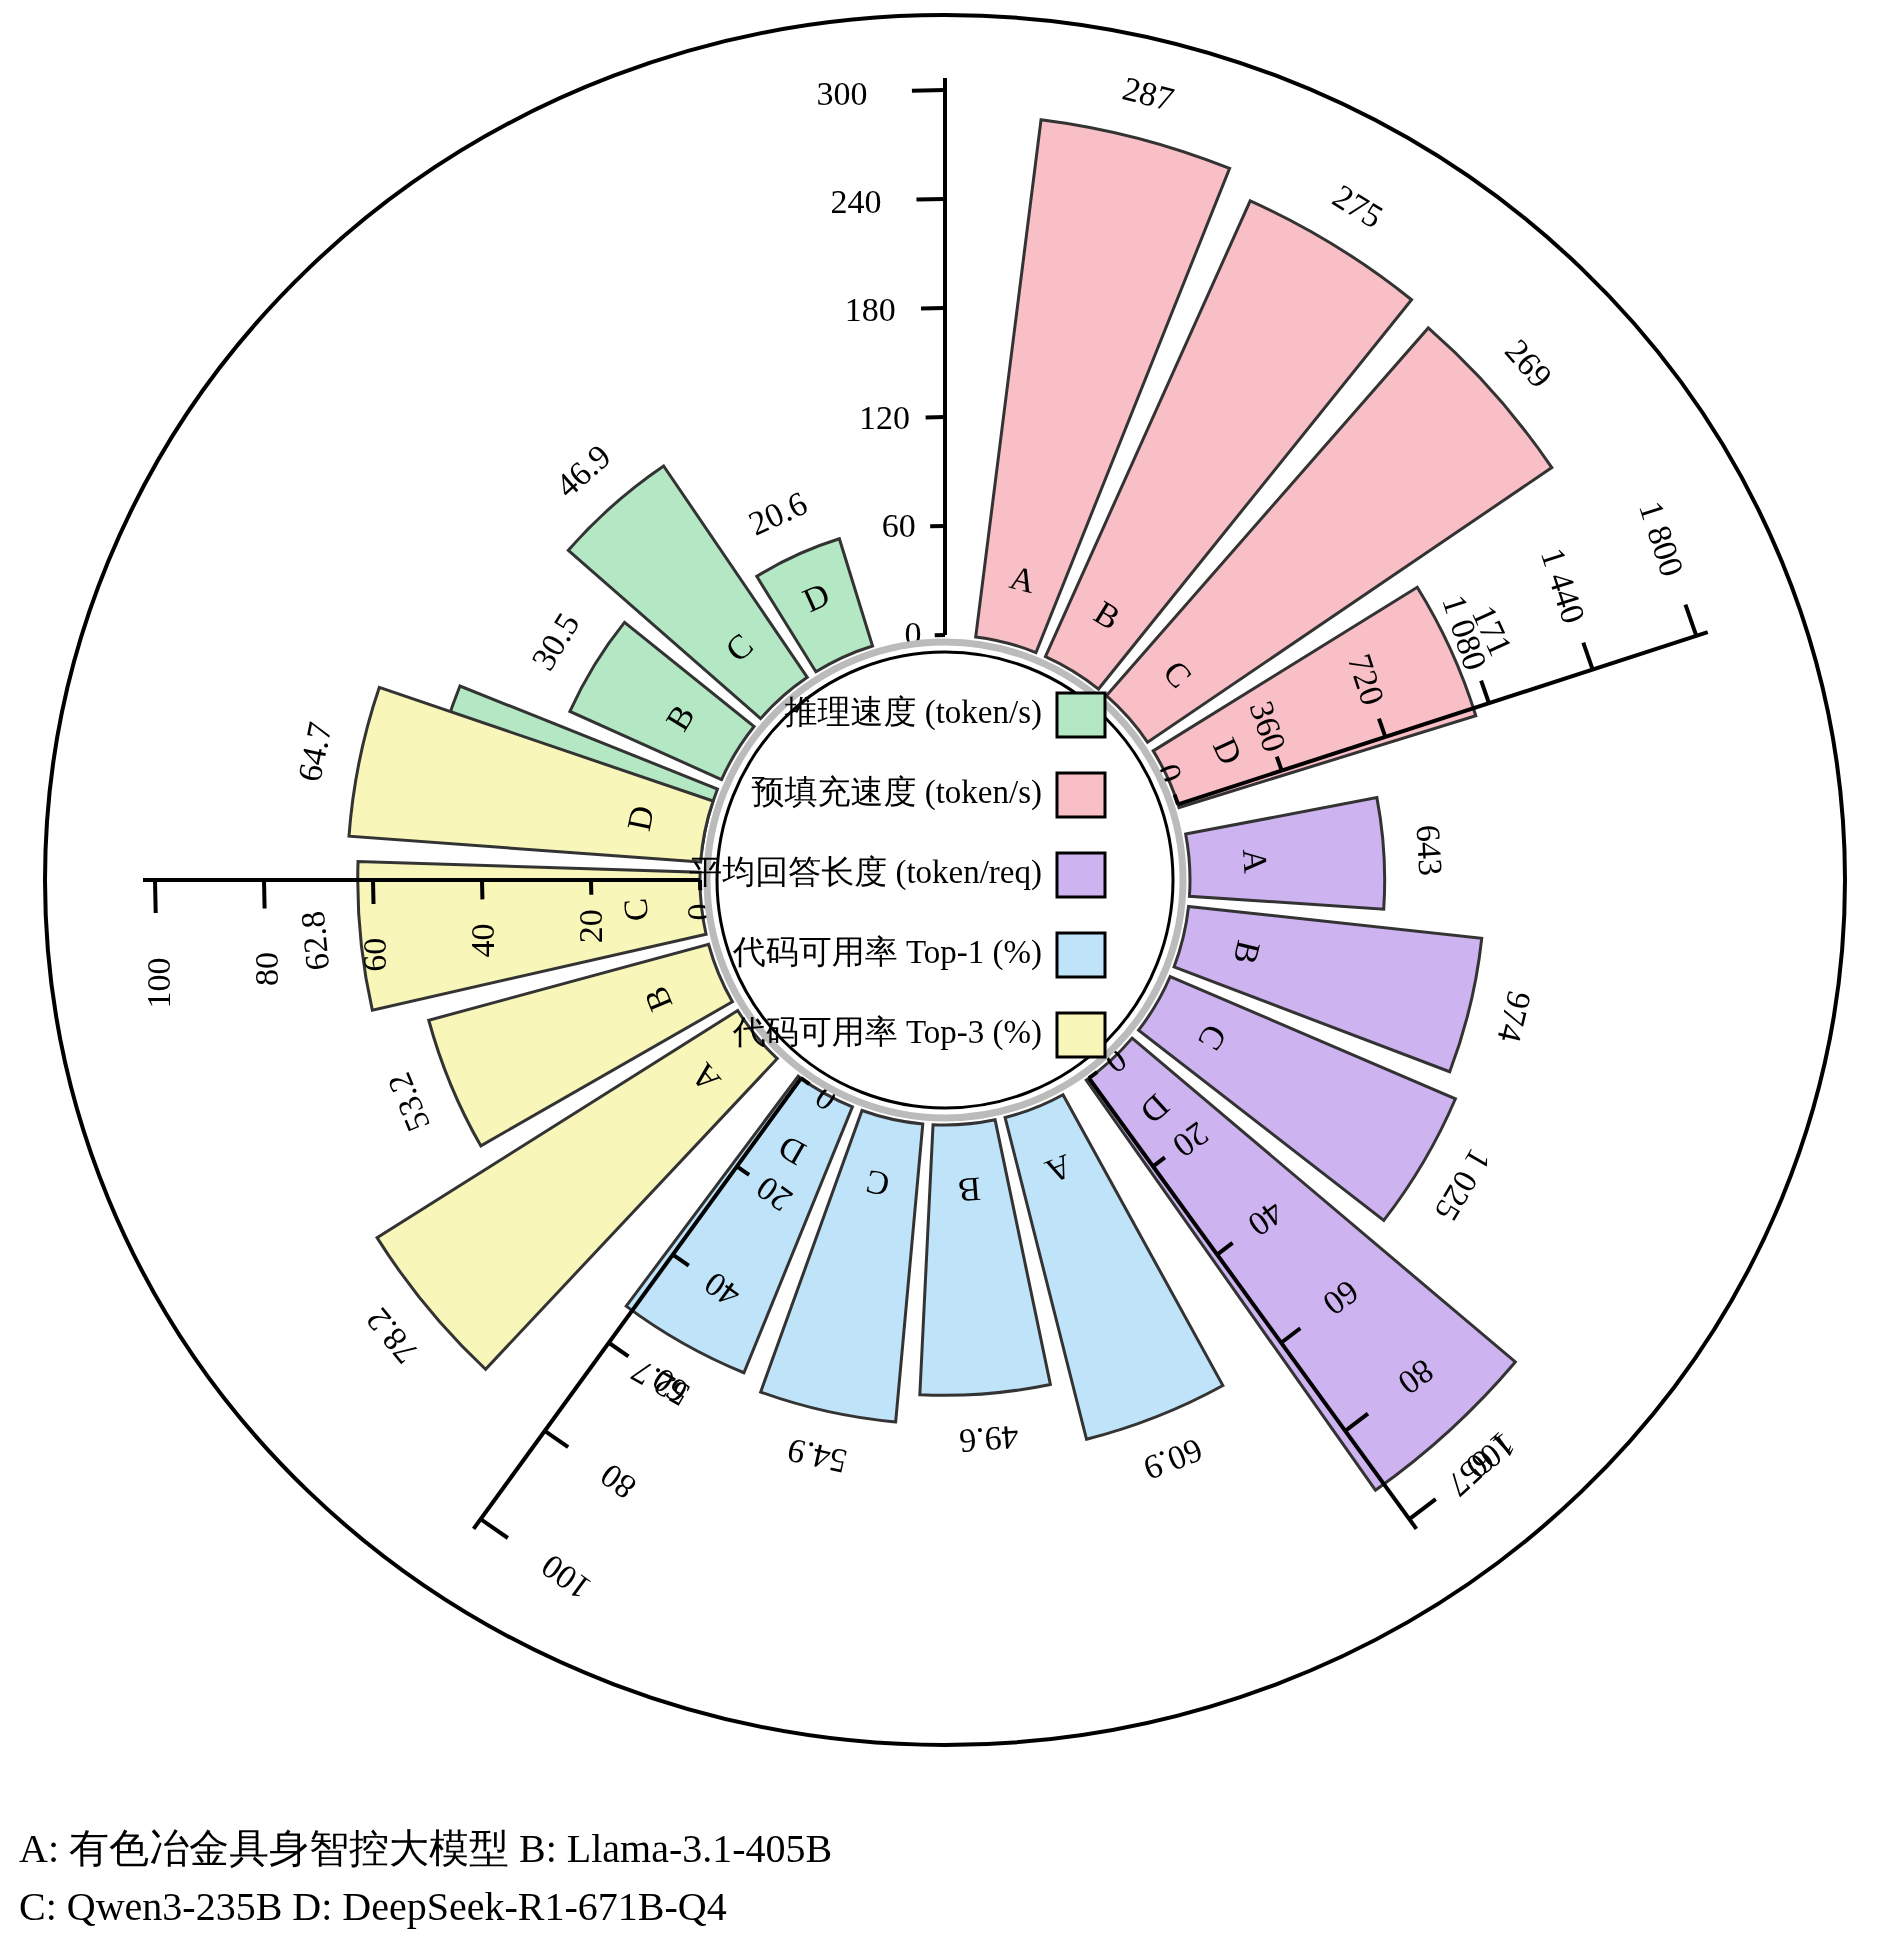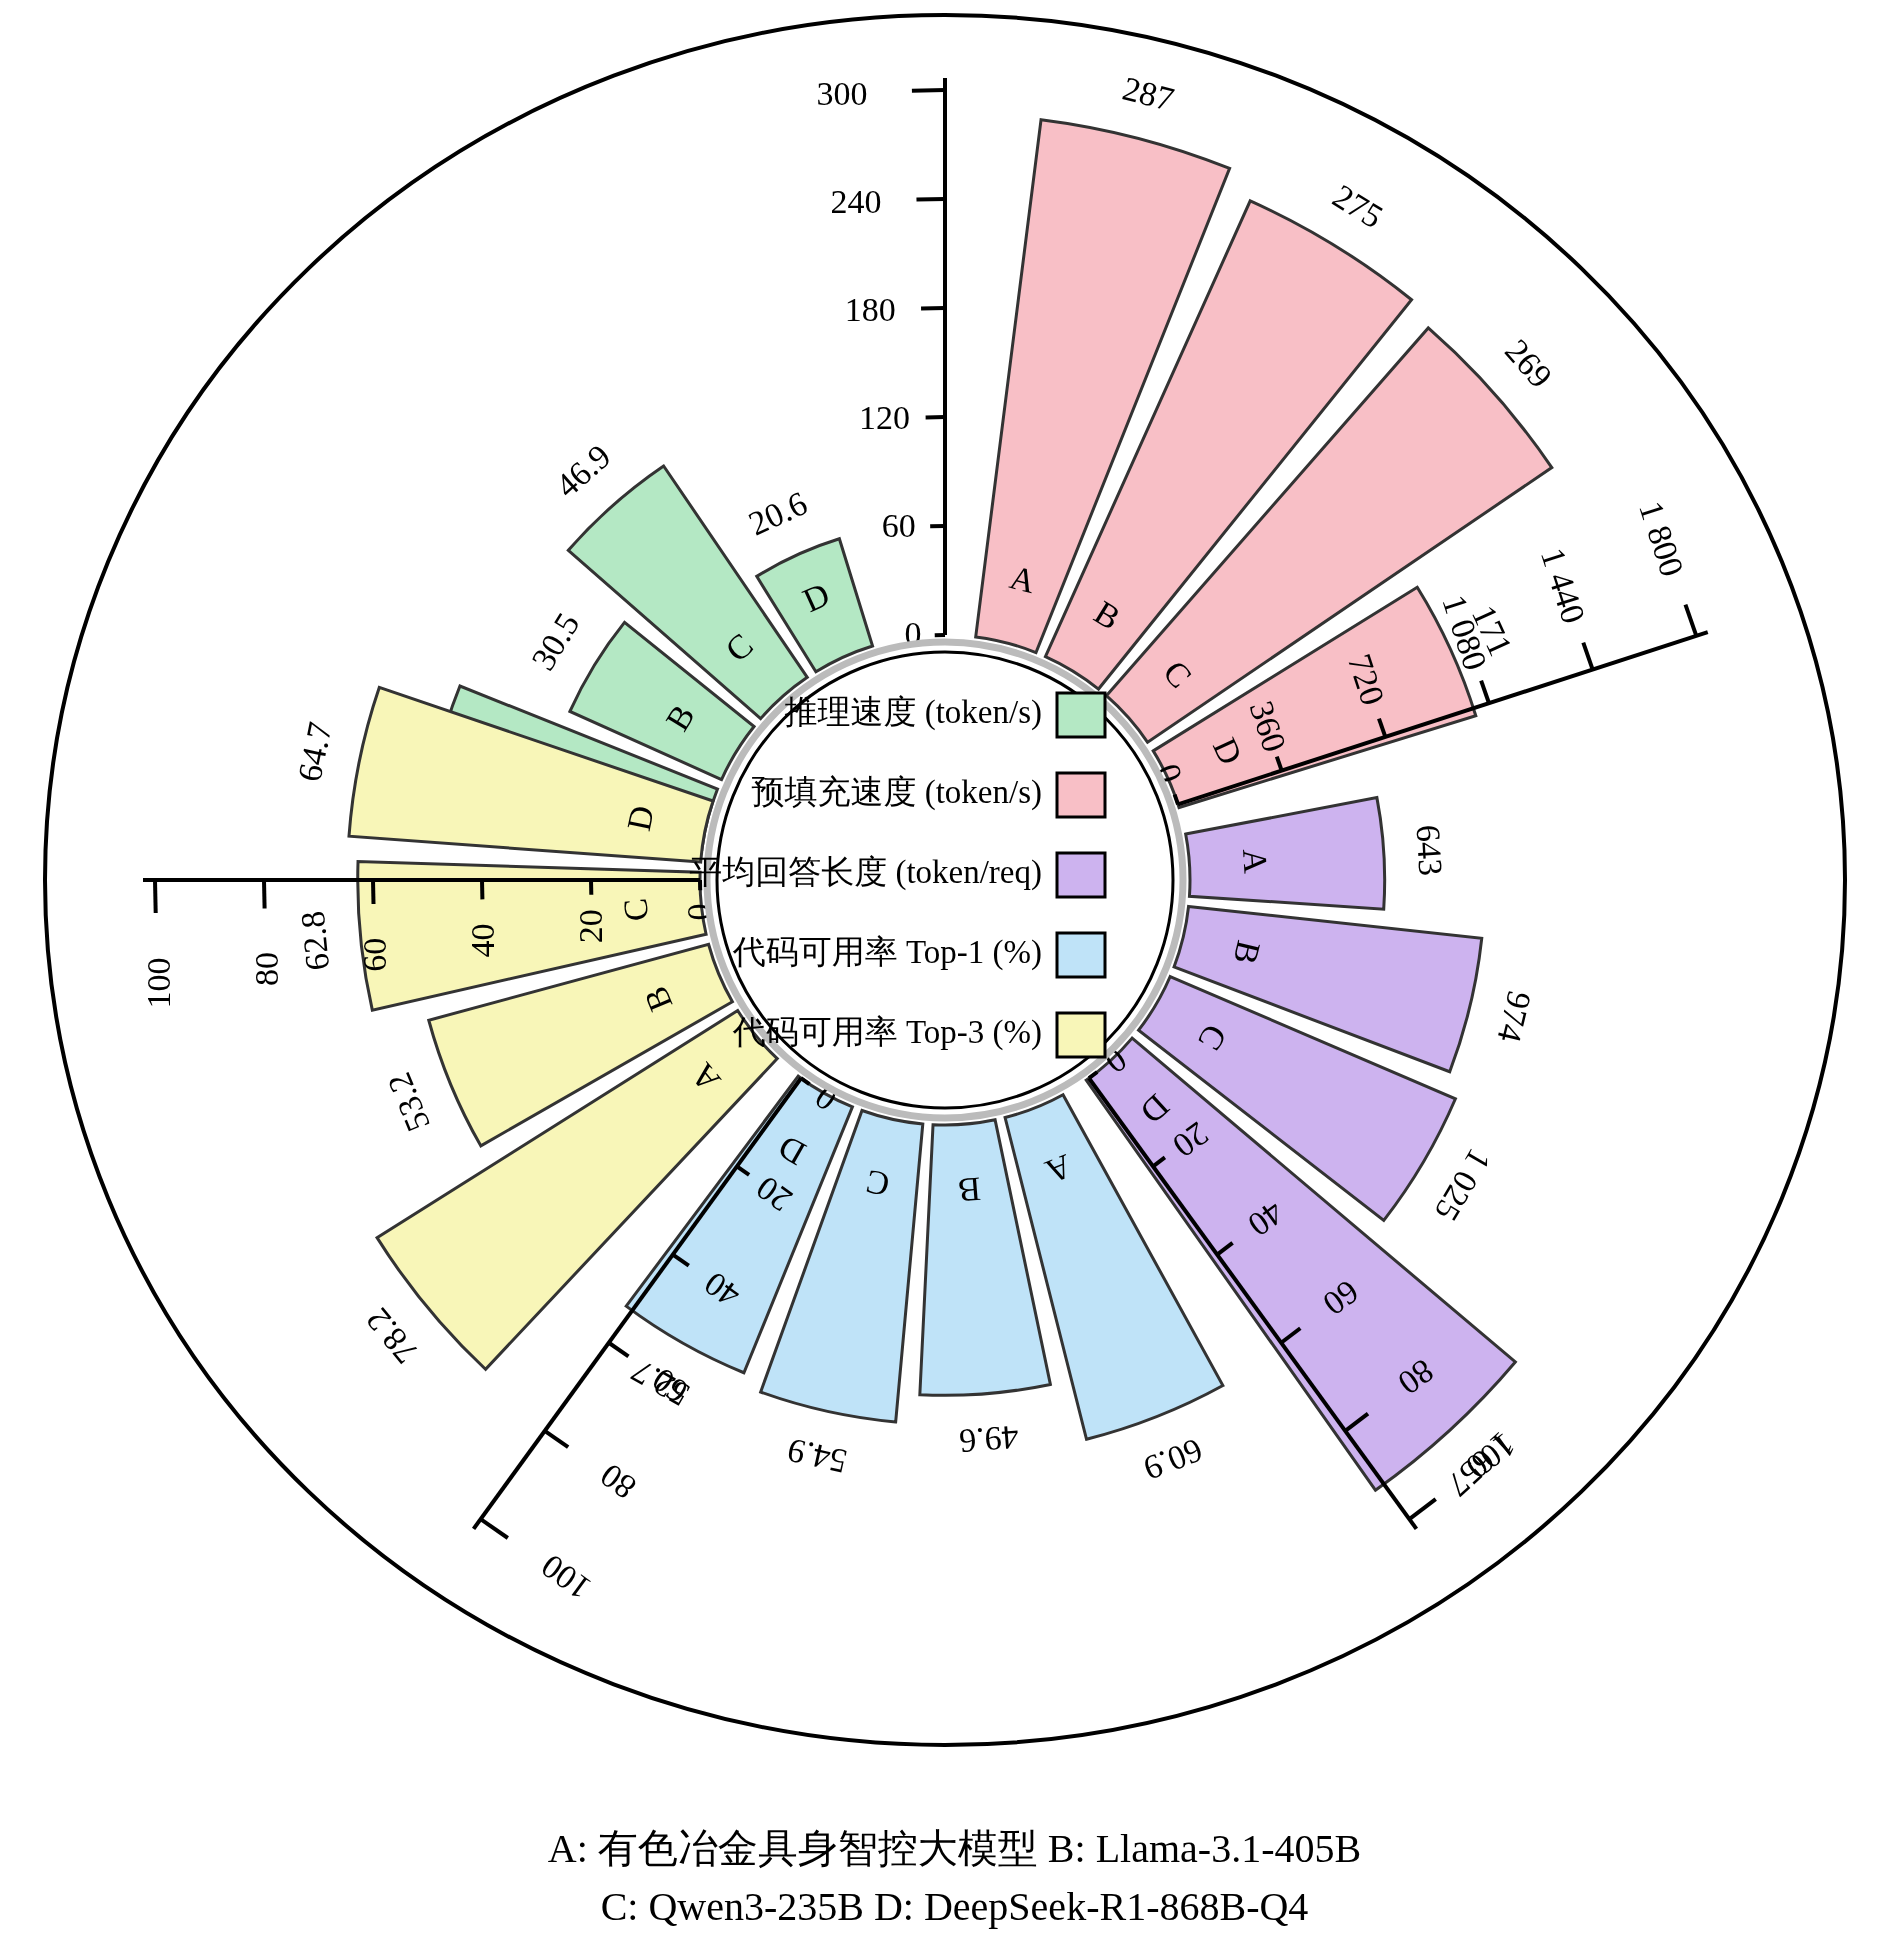--- a/index.html
+++ b/index.html
@@ -3,21 +3,21 @@
 <meta charset="utf-8">
 <style>
   html,body{margin:0;padding:0;background:#ffffff;}
   body{width:1890px;height:1954px;font-family:"Liberation Serif",serif;color:#000;}
   #root{position:relative;width:1890px;height:1954px;overflow:hidden;}
   svg{display:block;}
   .tick-lbl{font-family:"Liberation Serif",serif;font-size:34px;fill:#000;}
   .bar-lbl{font-family:"Liberation Serif",serif;font-size:34px;fill:#000;}
   .cat-lbl{font-family:"Liberation Serif",serif;font-size:34px;fill:#000;}
   .legend-text{font-family:"Liberation Serif",serif;font-size:33px;fill:#000;}
-  .footer{position:absolute;left:0;right:0;bottom:18px;text-align:center;font-size:40px;line-height:1.45;margin-left:19px;}
+  .footer{position:absolute;left:0;right:0;bottom:18px;font-size:40px;line-height:1.45;margin-left:19px;}
   .footer div{white-space:nowrap;}
 </style>
 </head>
 <body>
 
 <div id="root">
   <svg id="chart" width="1890" height="1800" viewBox="0 0 1890 1800">
     <g id="outer">
       <ellipse cx="945" cy="880" rx="900" ry="865" fill="#ffffff" stroke="#000" stroke-width="4"></ellipse>
     </g>
@@ -163,15 +163,15 @@
         <rect x="1057" y="853" width="48" height="44" fill="#cdb3ef" stroke="#000" stroke-width="3"></rect>
         <text x="1042" y="955" class="legend-text" text-anchor="end" dominant-baseline="middle">代码可用率 Top-1 (%)</text>
         <rect x="1057" y="933" width="48" height="44" fill="#bfe3f8" stroke="#000" stroke-width="3"></rect>
         <text x="1042" y="1035" class="legend-text" text-anchor="end" dominant-baseline="middle">代码可用率 Top-3 (%)</text>
         <rect x="1057" y="1013" width="48" height="44" fill="#f8f6b8" stroke="#000" stroke-width="3"></rect>
       </g>
   </svg>
 
   <div class="footer">
     <div>A: 有色冶金具身智控大模型  B: Llama-3.1-405B</div>
-    <div>C: Qwen3-235B   D: DeepSeek-R1-868B-Q4</div>
+    <div>C: Qwen3-235B   D: DeepSeek-R1-671B-Q4</div>
   </div>
 </div>
 
 </body></html>

